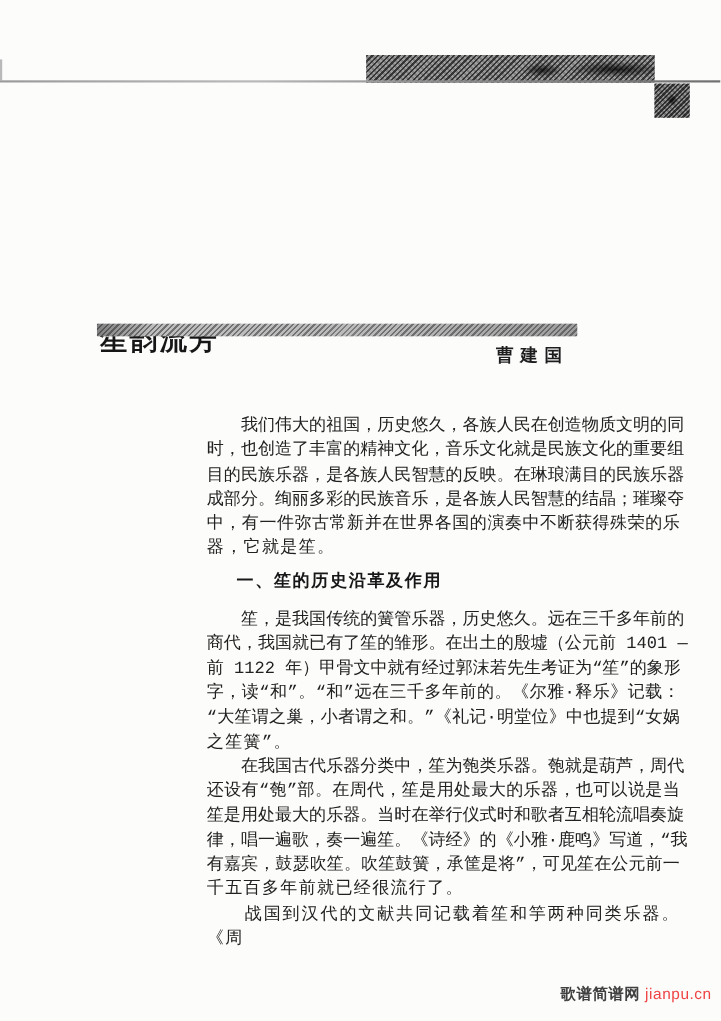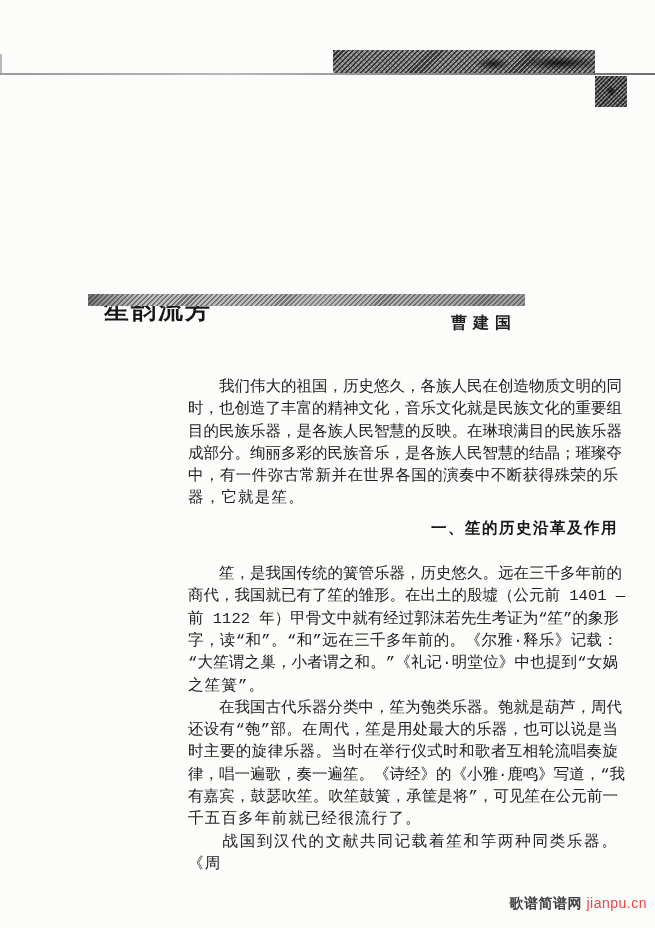--- a/index.html
+++ b/index.html
@@ -39,21 +39,21 @@
       repeating-linear-gradient(135deg, rgba(30,30,30,0.8) 0 1.5px, rgba(150,150,150,0.3) 1.5px 3px),
       repeating-linear-gradient(45deg, #5d5d5d 0 2px, #8f8f8f 2px 4px);
   }
   .scan-artifact-left {
     position: absolute; left: 0; top: 54px; width: 2px; height: 19px;
     background: #b9b9b9;
   }
 
   
   .article-title {
-    position: absolute; left: 104px; top: 252px;
+    position: absolute; left: 91px; top: 252px;
     font-size: 25px; font-weight: bold; color: #161616;
     letter-spacing: 2px; line-height: 32px; margin-top: 42px;
   }
   .title-rule {
     position: absolute; left: 88px; top: 294px;
     width: 437px; height: 12px;
     background:
       linear-gradient(90deg, rgba(55,55,55,0.50), rgba(130,130,130,0.15) 12%, rgba(130,130,130,0.2) 46%, rgba(160,160,160,0.35) 52%, rgba(120,120,120,0.2) 60%, rgba(90,90,90,0.4)),
       repeating-linear-gradient(135deg, #6f6f6f 0 1.5px, #cacaca 1.5px 3.5px);
     border-radius: 1px;
@@ -76,26 +76,25 @@
     text-align: justify;
     text-align-last: justify;
     white-space: nowrap;
   }
   .body-line.last {
     text-align-last: left;
     letter-spacing: 1.2px;
     white-space: normal;
   }
   .section-heading {
-    margin: 8px 0 23px 0;
+    margin: 8px 0 12px 0;
     padding-left: 27px;
     font-weight: bold;
     letter-spacing: 1.5px;
     color: #171717;
-    text-align: right;
   }
 
   
   .footer-mark {
     position: absolute; right: 8px; bottom: 15px;
     font-size: 14px; letter-spacing: 0.5px;
     font-family: "Liberation Sans", "DejaVu Sans", sans-serif;
   }
   .footer-site-name { color: #404040; font-weight: bold; }
   .footer-site-url  { color: #ef4444; }
@@ -126,21 +125,21 @@
       <div class="body-line last">器，它就是笙。</div>
       <div class="section-heading">一、笙的历史沿革及作用</div>
       <div class="body-line">　　笙，是我国传统的簧管乐器，历史悠久。远在三千多年前的</div>
       <div class="body-line">商代，我国就已有了笙的雏形。在出土的殷墟（公元前 1401 —</div>
       <div class="body-line">前 1122 年）甲骨文中就有经过郭沫若先生考证为“笙”的象形</div>
       <div class="body-line">字，读“和”。“和”远在三千多年前的。《尔雅·释乐》记载：</div>
       <div class="body-line">“大笙谓之巢，小者谓之和。”《礼记·明堂位》中也提到“女娲</div>
       <div class="body-line last">之笙簧”。</div>
       <div class="body-line">　　在我国古代乐器分类中，笙为匏类乐器。匏就是葫芦，周代</div>
       <div class="body-line">还设有“匏”部。在周代，笙是用处最大的乐器，也可以说是当</div>
-      <div class="body-line">时主要的旋律乐器。当时在举行仪式时和歌者互相轮流唱奏旋</div>
+      <div class="body-line">笙是用处最大的乐器。当时在举行仪式时和歌者互相轮流唱奏旋</div>
       <div class="body-line">律，唱一遍歌，奏一遍笙。《诗经》的《小雅·鹿鸣》写道，“我</div>
       <div class="body-line">有嘉宾，鼓瑟吹笙。吹笙鼓簧，承筐是将”，可见笙在公元前一</div>
       <div class="body-line last">千五百多年前就已经很流行了。</div>
       <div class="body-line last">　　战国到汉代的文献共同记载着笙和竽两种同类乐器。《周</div>
     </div>
 
   <div class="footer-mark">
     <span class="footer-site-name">歌谱简谱网</span>
     <span class="footer-site-url">jianpu.cn</span>
   </div>

